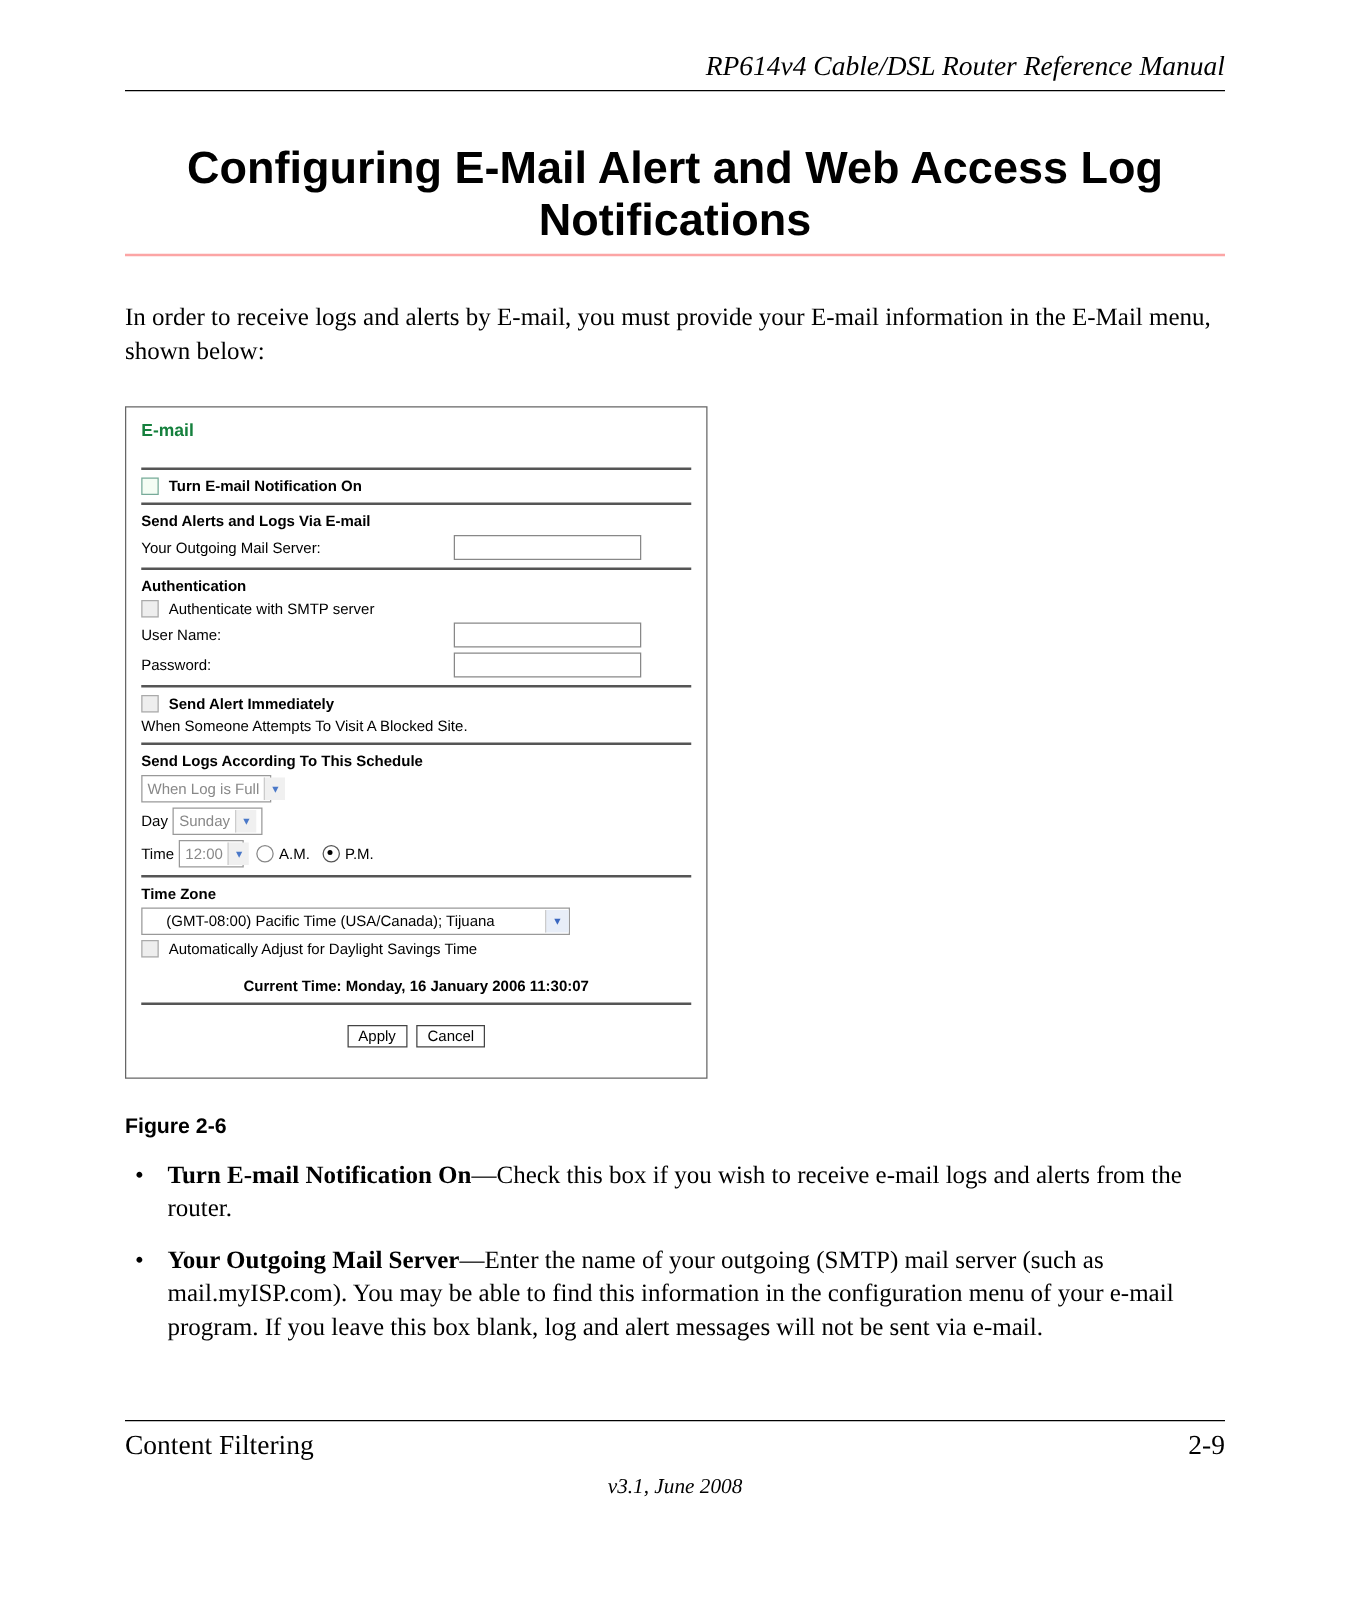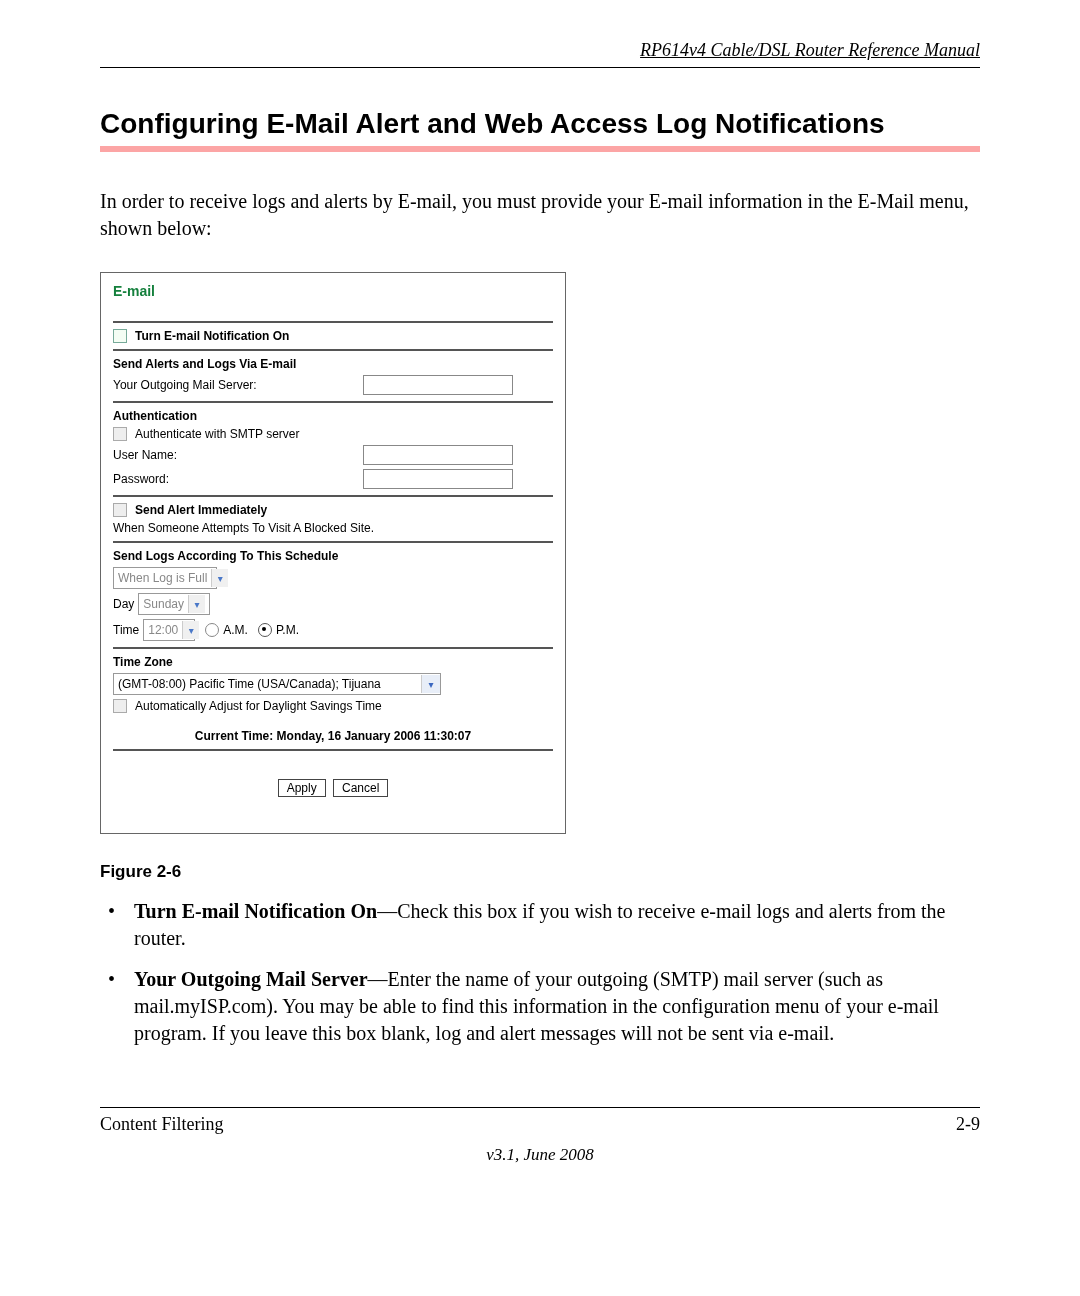--- a/index.html
+++ b/index.html
@@ -12,36 +12,36 @@
     width: 1080px;
   }
   .page {
     width: 880px;
     margin: 40px auto 0 auto;
     padding: 0 20px 30px 20px;
   }
   .top-header {
     text-align: right;
     font-style: italic;
-    font-size: 18px;
+    font-size: 22px;
     padding-bottom: 6px;
-    text-decoration: underline;
   }
   .top-rule {
     border: none;
     border-top: 1px solid #000;
     margin: 0 0 40px 0;
   }
   h1.section-title {
     font-family: Helvetica, Arial, sans-serif;
     font-weight: bold;
-    font-size: 28px;
+    font-size: 36px;
     margin: 0 0 4px 0;
     padding-bottom: 6px;
-    border-bottom: 6px solid #fca5a5;
+    border-bottom: 2px solid #fca5a5;
+    text-align: center;
   }
   .intro {
     font-size: 20px;
     line-height: 1.35;
     margin: 36px 0 30px 0;
   }
   .screenshot {
     width: 440px;
     border: 1px solid #666;
     background: #fff;
@@ -134,21 +134,21 @@
     background:#000;
     border-radius:50%;
   }
   .tz-select {
     border:1px solid #999;
     height:20px;
     display:flex;
     align-items:center;
     justify-content:space-between;
     font-size:12px;
-    padding-left:4px;
+    padding-left:19px;
     width: 322px;
   }
   .tz-select .arrow {
     width:18px;height:18px;
     border-left:1px solid #ccc;
     display:flex;align-items:center;justify-content:center;
     color:#3a67c0;
     background:#e8eef8;
     font-size:10px;
   }
@@ -161,21 +161,21 @@
   .btns {
     text-align:center;
     margin-top:12px;
   }
   .btn {
     display:inline-block;
     border:1px solid #444;
     padding:1px 8px;
     font-size:12px;
     background:#fff;
-    margin:16px 2px;
+    margin:4px 2px;
   }
   .fig-caption {
     font-family: Helvetica, Arial, sans-serif;
     font-weight:bold;
     font-size:17px;
     margin: 28px 0 16px 0;
   }
   ul.bullets {
     list-style:none;
     padding:0;
@@ -199,21 +199,21 @@
     margin-top: 60px;
   }
   .footer-rule {
     border:none;
     border-top:1px solid #000;
     margin:0 0 6px 0;
   }
   .footer-row {
     display:flex;
     justify-content:space-between;
-    font-size:18px;
+    font-size:22px;
   }
   .footer-version {
     text-align:center;
     font-style:italic;
     font-size:17px;
     margin-top:10px;
   }
 </style>
 </head>
 <body>

